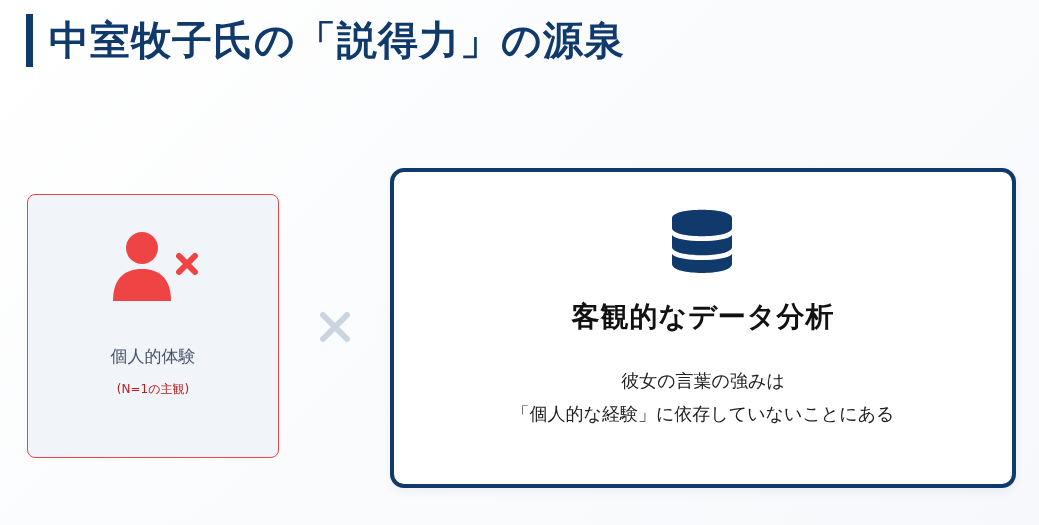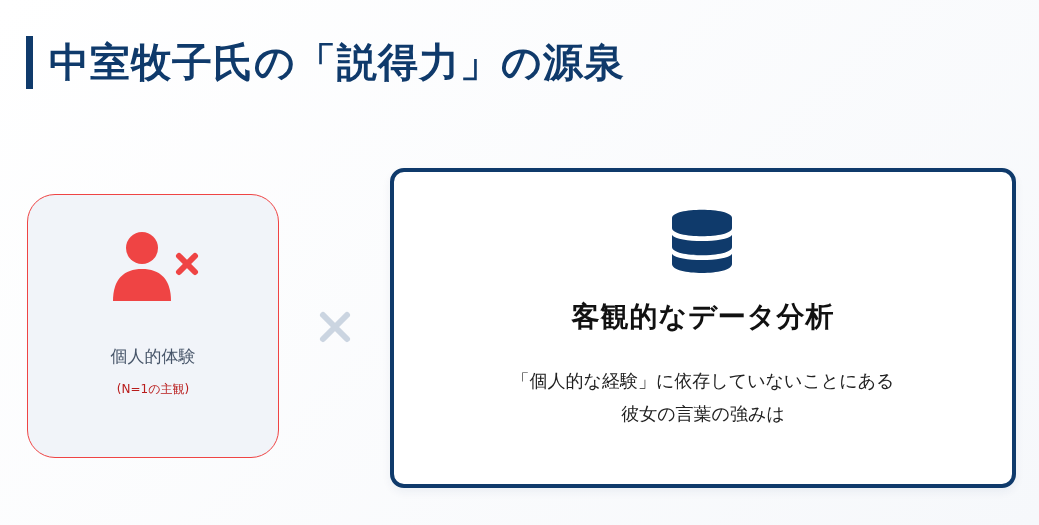--- a/index.html
+++ b/index.html
@@ -1,27 +1,27 @@
 <!DOCTYPE html>
 <html><head>
   <meta charset="utf-8">
   <style>
     html, body { margin: 0; padding: 0; }
     body {
       width: 1039px; height: 525px; overflow: hidden; position: relative;
       background: linear-gradient(135deg, #ffffff 0%, #f6f8fb 100%);
       font-family: "DejaVu Sans", "Liberation Sans", sans-serif;
     }
-    .title-wrap { position: absolute; left: 26px; top: 34px; height: 56px; display: flex; align-items: center; justify-content: flex-end; }
+    .title-wrap { position: absolute; left: 26px; top: 12px; height: 56px; display: flex; align-items: center; justify-content: flex-end; }
     .title-bar { width: 7px; height: 53px; background: #0f3a6b; margin-right: 16px; }
     .title { font-size: 40px; font-weight: bold; color: #0f3a6b; letter-spacing: 1px; white-space: nowrap; }
 
     .card-left {
       position: absolute; left: 27px; top: 194px; width: 252px; height: 264px;
-      background: #f1f4f9; border: 1.5px solid #ef4444; border-radius: 28px;
+      background: #f1f4f9; border: 1.5px solid #ef4444; border-radius: 8px;
       box-sizing: border-box;
     }
     .user-x-icon { position: absolute; left: 84px; top: 36px; width: 90px; height: 70px; }
     .left-label { position: absolute; left: 0; width: 100%; top: 150px; text-align: center; font-size: 17px; color: #475569; }
     .left-sub { position: absolute; left: 0; width: 100%; top: 186px; text-align: center; font-size: 12px; color: #b91c1c; }
 
     .times-icon { position: absolute; left: 318px; top: 310px; width: 34px; height: 34px; }
 
     .card-right {
       position: absolute; left: 390px; top: 168px; width: 626px; height: 320px;
@@ -55,16 +55,16 @@
 </svg>
 
 <div class="card-right">
   <svg class="db-icon" viewBox="0 0 60 66">
     <path d="M0 10 C0 -1 60 -1 60 10 L60 20 C60 31 0 31 0 20 Z" fill="#0f3a6b"></path>
     <path d="M0 27 C6 35 54 35 60 27 L60 39 C60 50 0 50 0 39 Z" fill="#0f3a6b"></path>
     <path d="M0 46 C6 54 54 54 60 46 L60 56 C60 68 0 68 0 56 Z" fill="#0f3a6b"></path>
   </svg>
   <div class="right-title">客観的なデータ分析</div>
   <div class="right-desc">
+    <div>彼女の言葉の強みは</div>
     <div>「個人的な経験」に依存していないことにある</div>
-    <div>彼女の言葉の強みは</div>
   </div>
 </div>
 
 </body></html>

